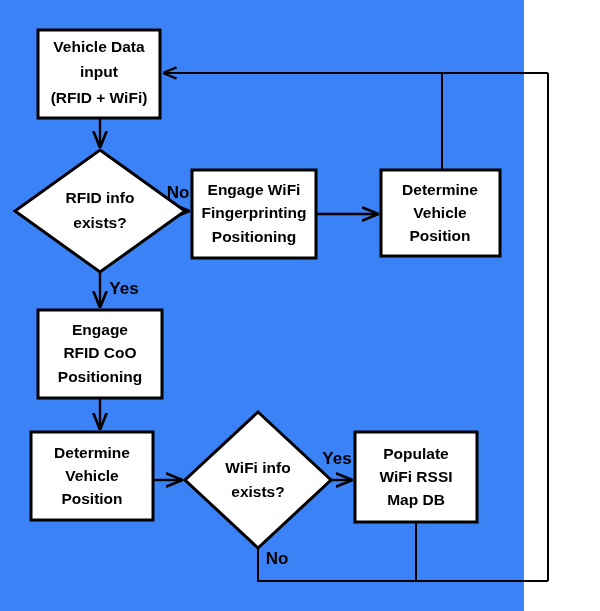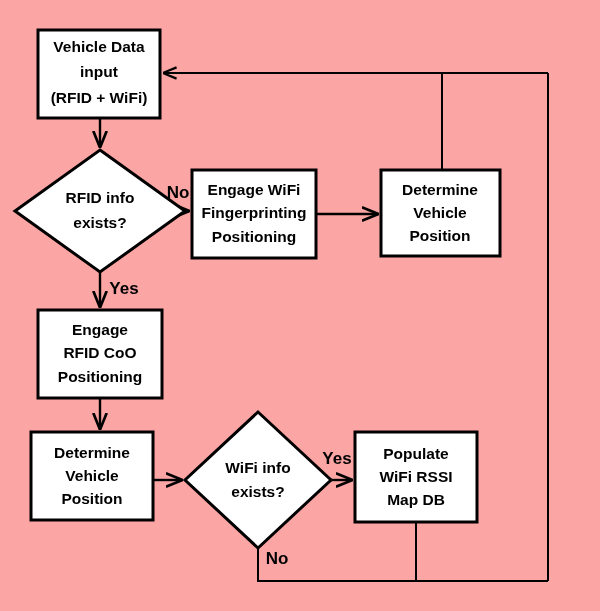--- a/index.html
+++ b/index.html
@@ -8,23 +8,23 @@
     background: #ffffff;
   }
   body {
     width: 600px;
     height: 611px;
     font-family: "Liberation Sans", sans-serif;
     overflow: hidden;
   }
   #flowchart-root {
     position: relative;
-    width: 600px;
+    width: 524px;
     height: 611px;
-    background: #fca5a5;
+    background: #3b82f6;
   }
   svg#flow-svg {
     position: absolute;
     left: 0;
     top: 0;
     width: 600px;
     height: 611px;
   }
   .node-shape {
     fill: #ffffff;

